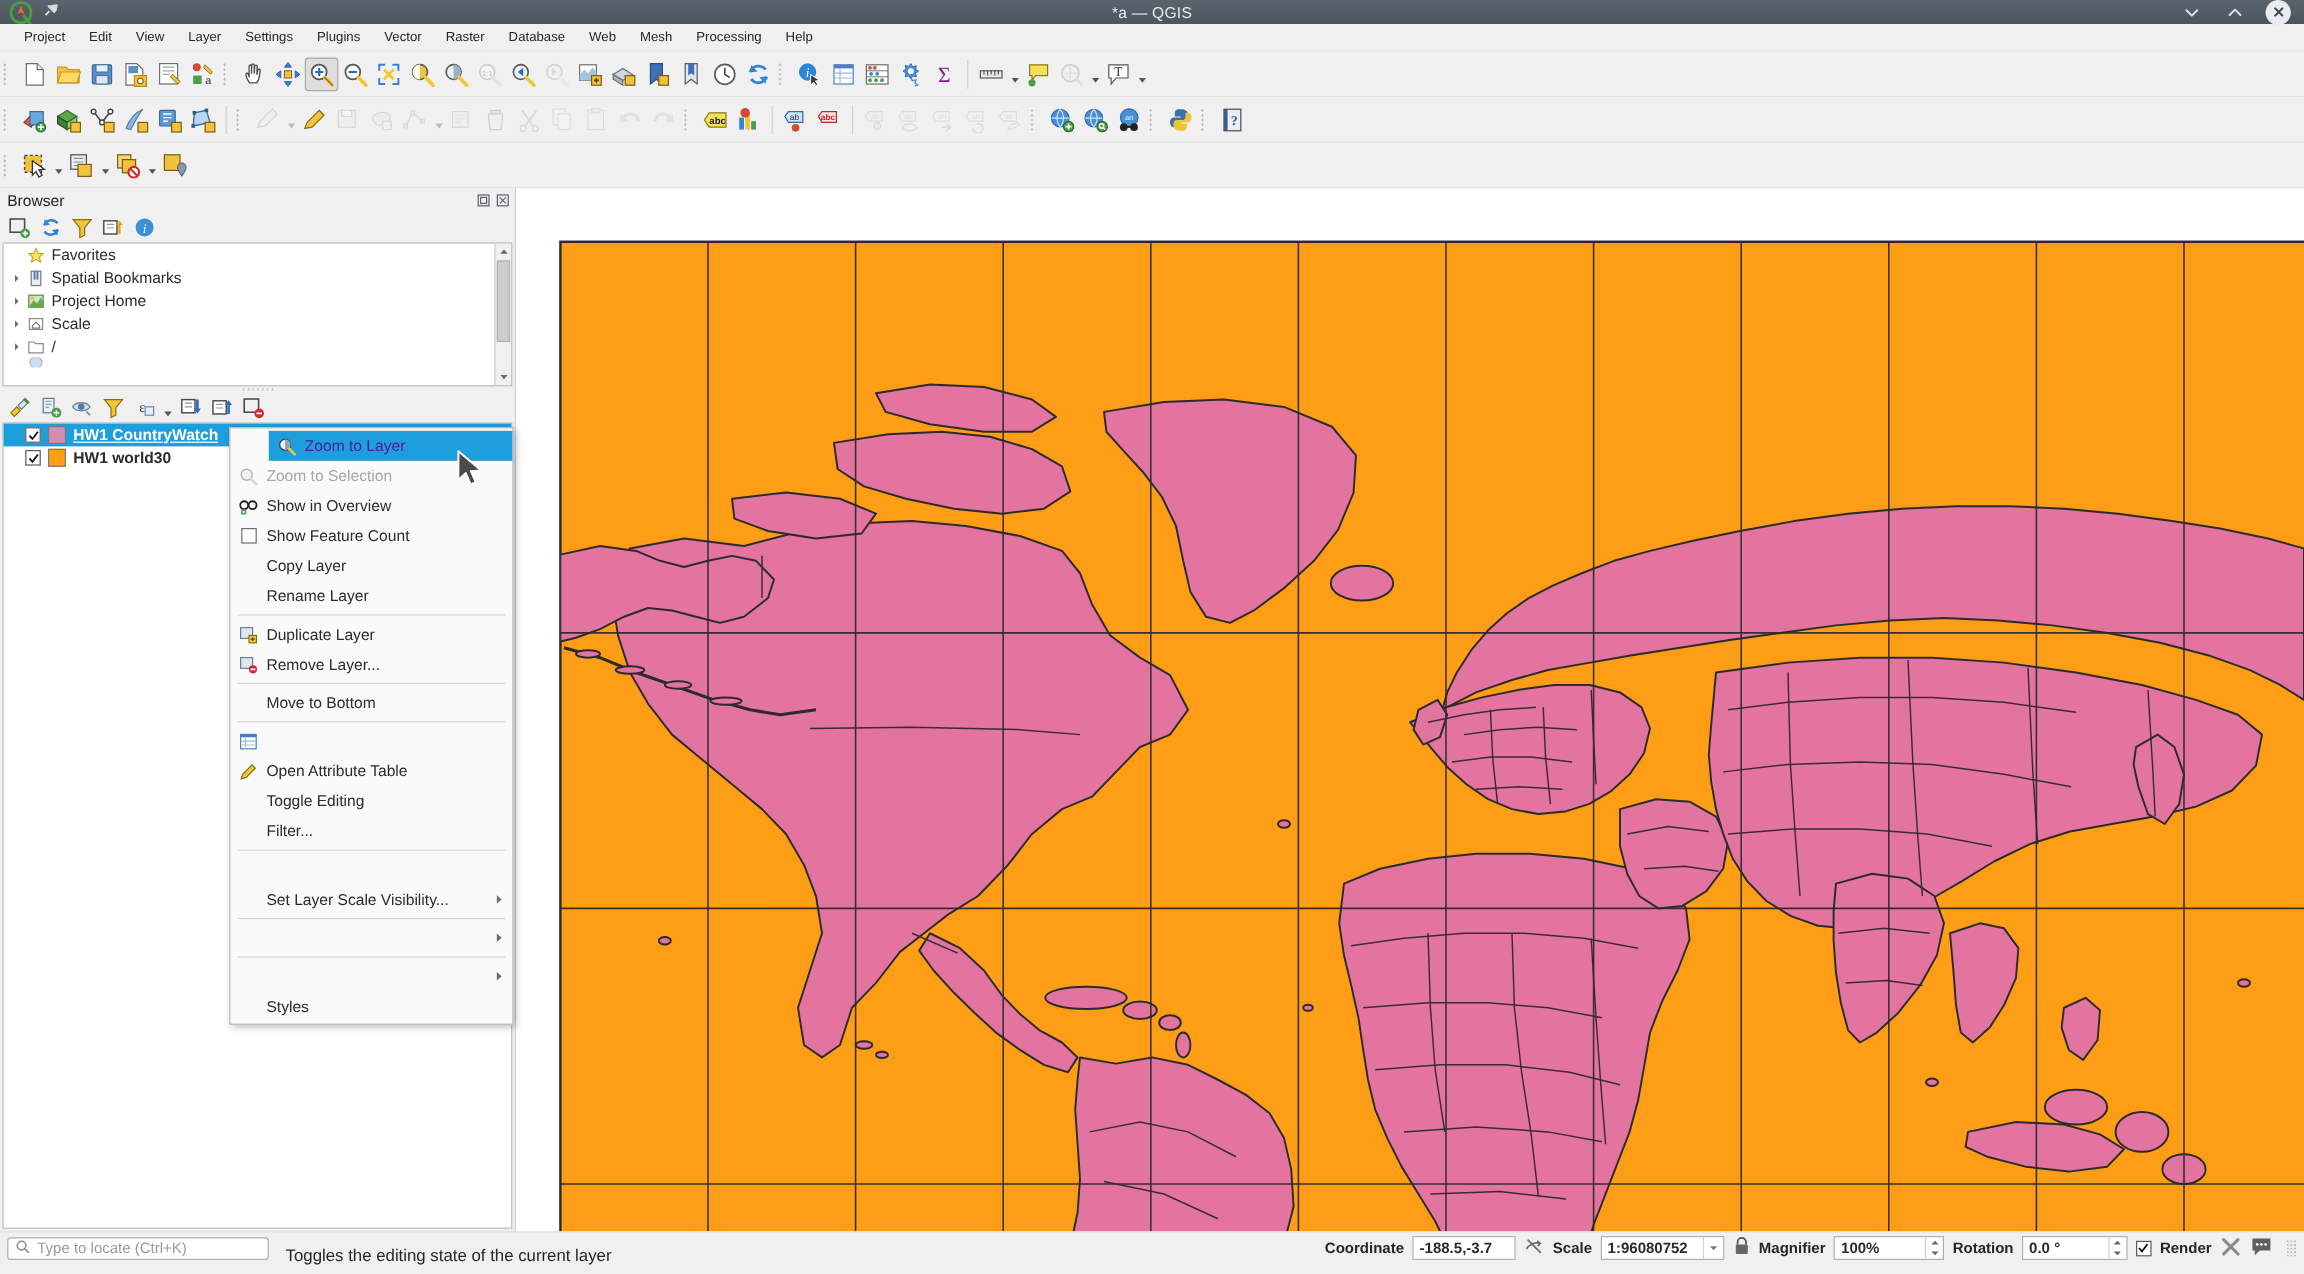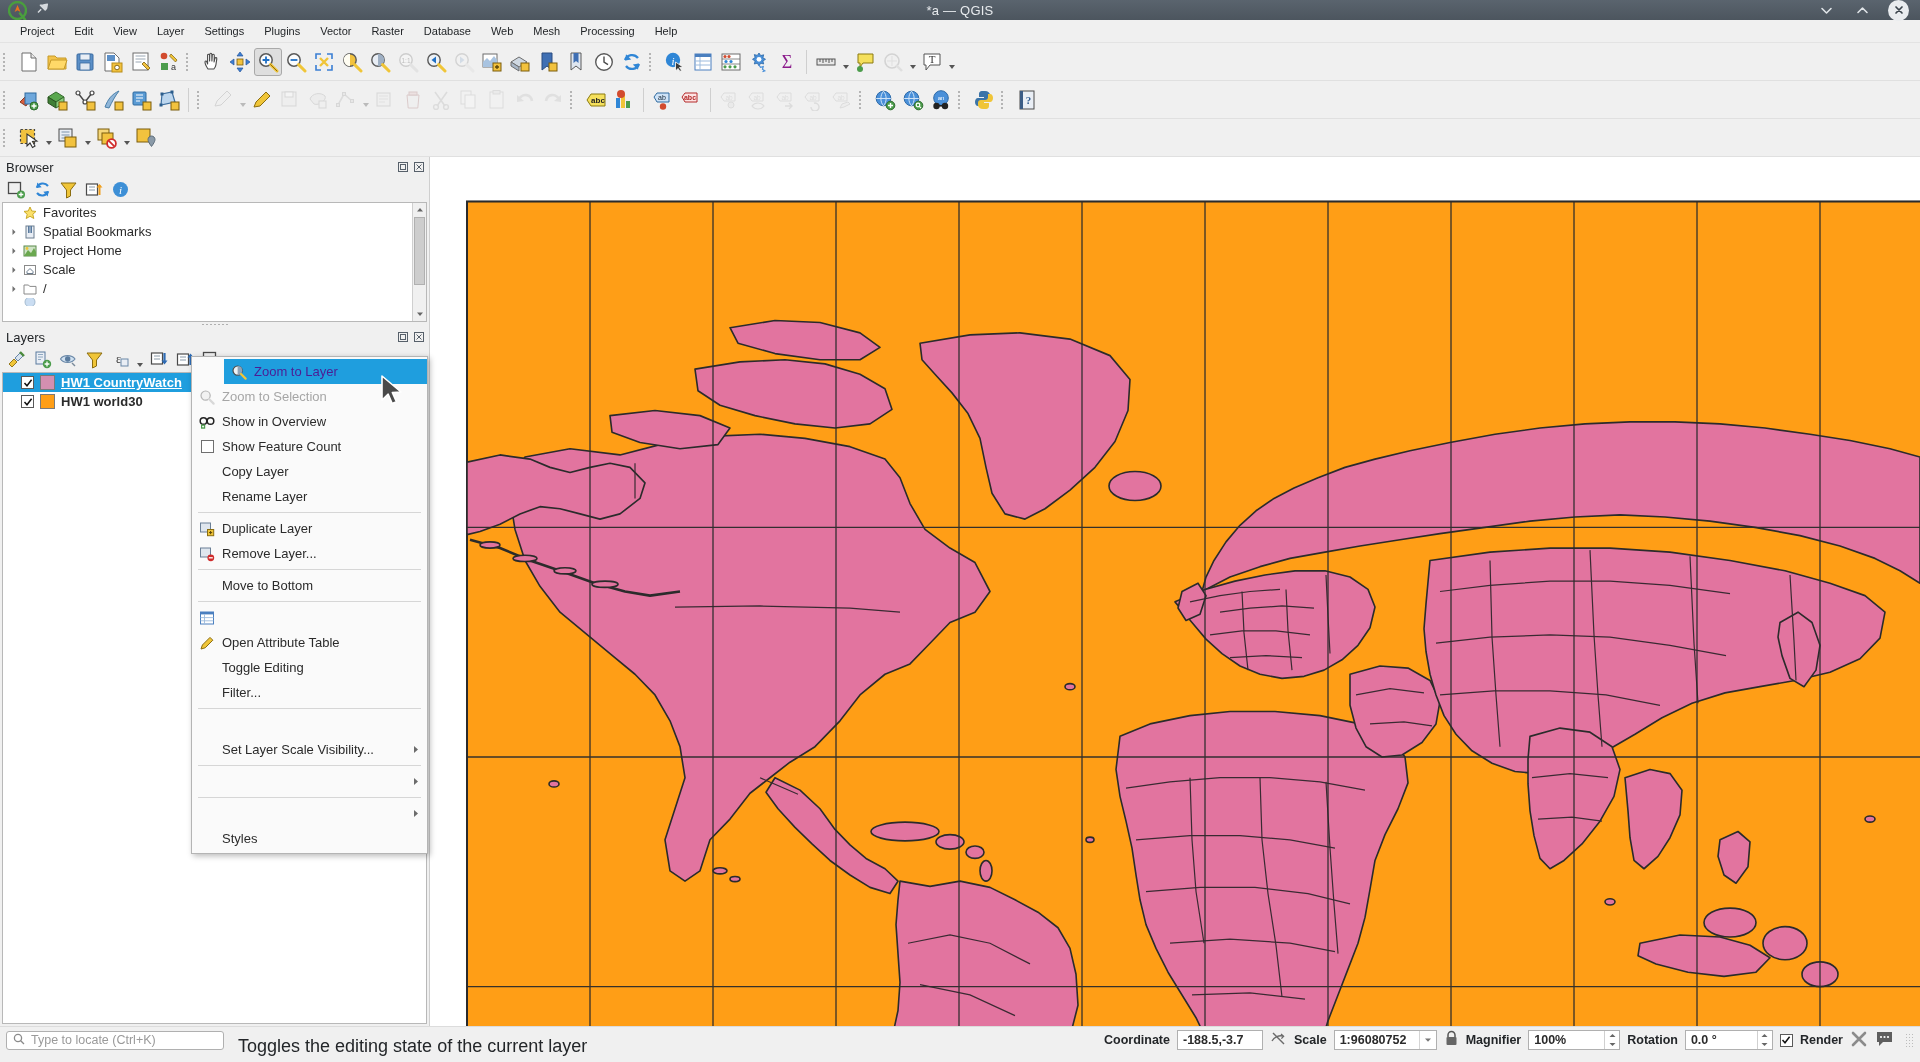--- a/index.html
+++ b/index.html
@@ -110,21 +110,21 @@
   #cursor{ position:absolute; left:380px; top:375px; z-index:70; pointer-events:none; }
   
   #statusbar{
     height:27px; background:#f0f0f0; border-top:1px solid #dcdcdc;
     display:flex; align-items:center; padding:0 6px; gap:0px; font-size:12.5px;
   }
   .locator{
     width:218px;height:19px;border:1px solid #b0b0b0;background:#fff;border-radius:3px;
     display:flex;align-items:center;padding:0 6px;gap:6px; color:#9a9a9a;
   }
-  .sb-msg{ margin-left:14px; color:#232629; font-size:18px;margin-top:12px;}
+  .sb-msg{ margin-left:14px; color:#232629; font-size:14px;margin-top:12px;}
   .sb-right{ margin-left:auto; display:flex; align-items:center; gap:7px;font-weight:bold;}
   .sb-lbl{ color:#232629; }
   .sb-field{
     height:20px;border:1px solid #b0b0b0;background:#fff;display:flex;align-items:center;
     padding:0 5px; font-size:12.5px;
   }
   .sb-combo{ display:flex; align-items:center; height:20px;border:1px solid #b0b0b0;background:#fff;}
   .sb-combo .val{padding:0 5px;min-width:84px;font-size:12.5px;}
   .sb-combo .cbtn{width:17px;height:18px;display:flex;align-items:center;justify-content:center;border-left:1px solid #d5d5d5;}
   .spin{ display:flex; height:20px; border:1px solid #b0b0b0;background:#fff;align-items:stretch;}
@@ -890,35 +890,20 @@
             <svg width="8" height="8" viewBox="0 0 8 8">
               <path d="M1 2.5 L4 6 L7 2.5z" fill="#666"></path>
             </svg>
           </div>
       </div>
     </div>
     <div class="splitter">
         <i></i>
       </div>
 
-    <div class="panel-title">
-      <span class="ptitle">Layers</span>
-      <span class="pt-btn">
-        <svg width="12" height="12" viewBox="0 0 12 12">
-            <rect x="1.5" y="1.5" width="9" height="9" fill="none" stroke="#57606a" stroke-width="1"></rect>
-            <rect x="3.5" y="3.5" width="5" height="5" fill="none" stroke="#57606a" stroke-width="1"></rect>
-          </svg>
-        </span>
-      <span class="pt-btn">
-        <svg width="12" height="12" viewBox="0 0 12 12">
-            <rect x="1.5" y="1.5" width="9" height="9" fill="none" stroke="#57606a" stroke-width="1"></rect>
-            <path d="M3.5 3.5 L8.5 8.5 M8.5 3.5 L3.5 8.5" stroke="#57606a" stroke-width="1"></path>
-          </svg>
-        </span>
-    </div>
     <div class="panel-toolbar">
       <span class="pbtn">
         <svg width="19" height="19" viewBox="0 0 19 19">
             <path d="M2 14 L7 9 L10 12 L5 17z" fill="#f0c538" stroke="#8b6d10" stroke-width=".9"></path>
             <path d="M8 8 L13 3 L16 6 L11 11z" fill="#d7e3ef" stroke="#5a7b9e" stroke-width=".9"></path>
             <path d="M13 2 L17 6" stroke="#4b8a3c" stroke-width="2.4"></path>
           </svg>
         </span>
       <span class="pbtn">
         <svg width="19" height="19" viewBox="0 0 19 19">

